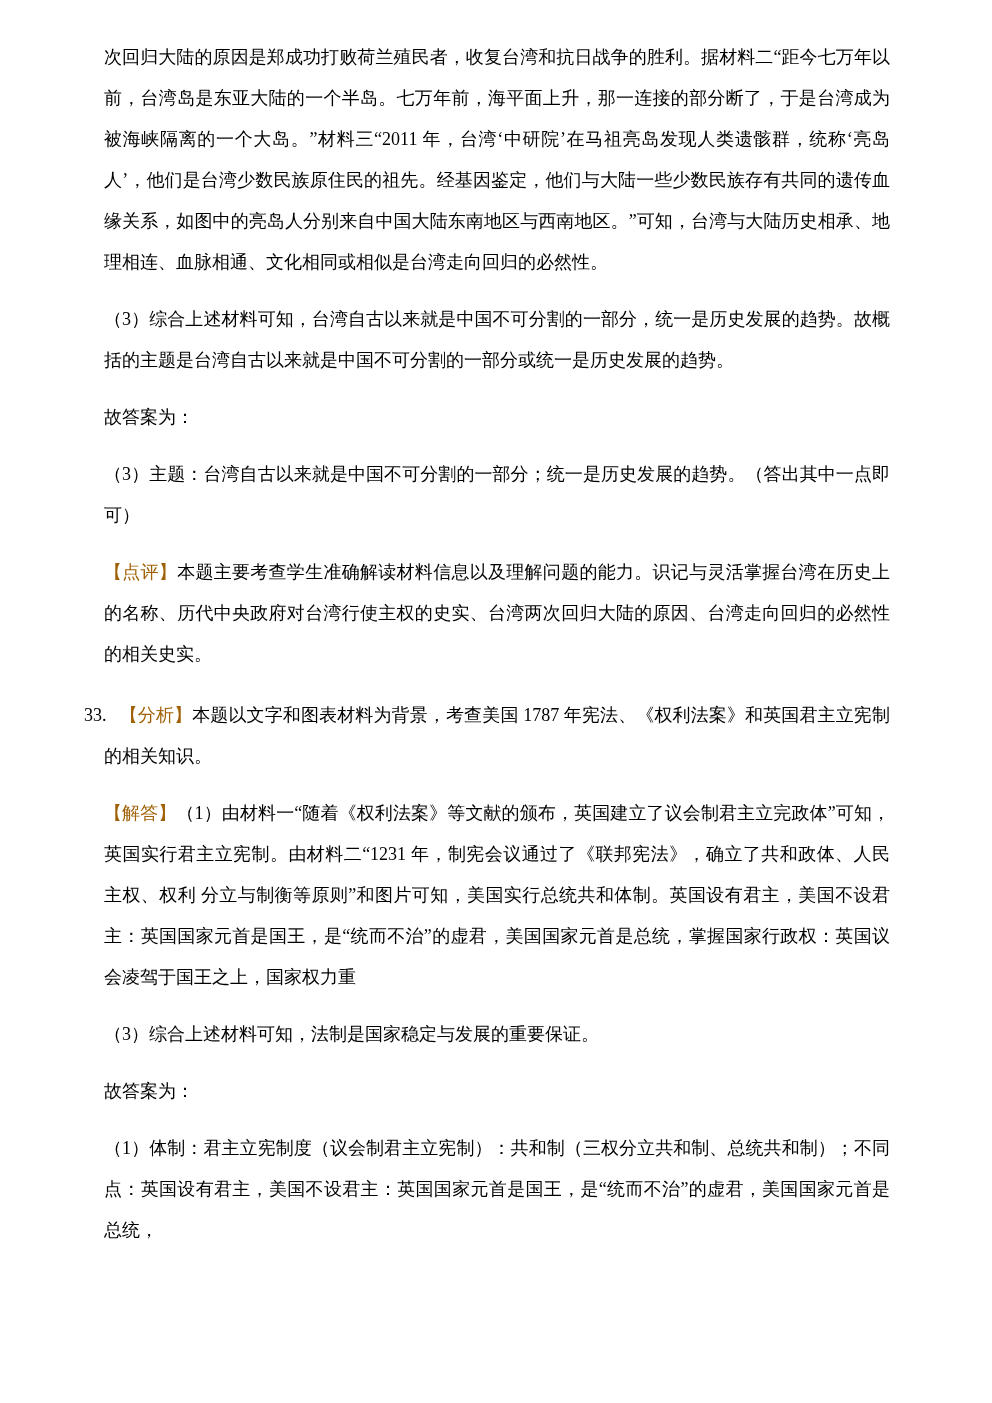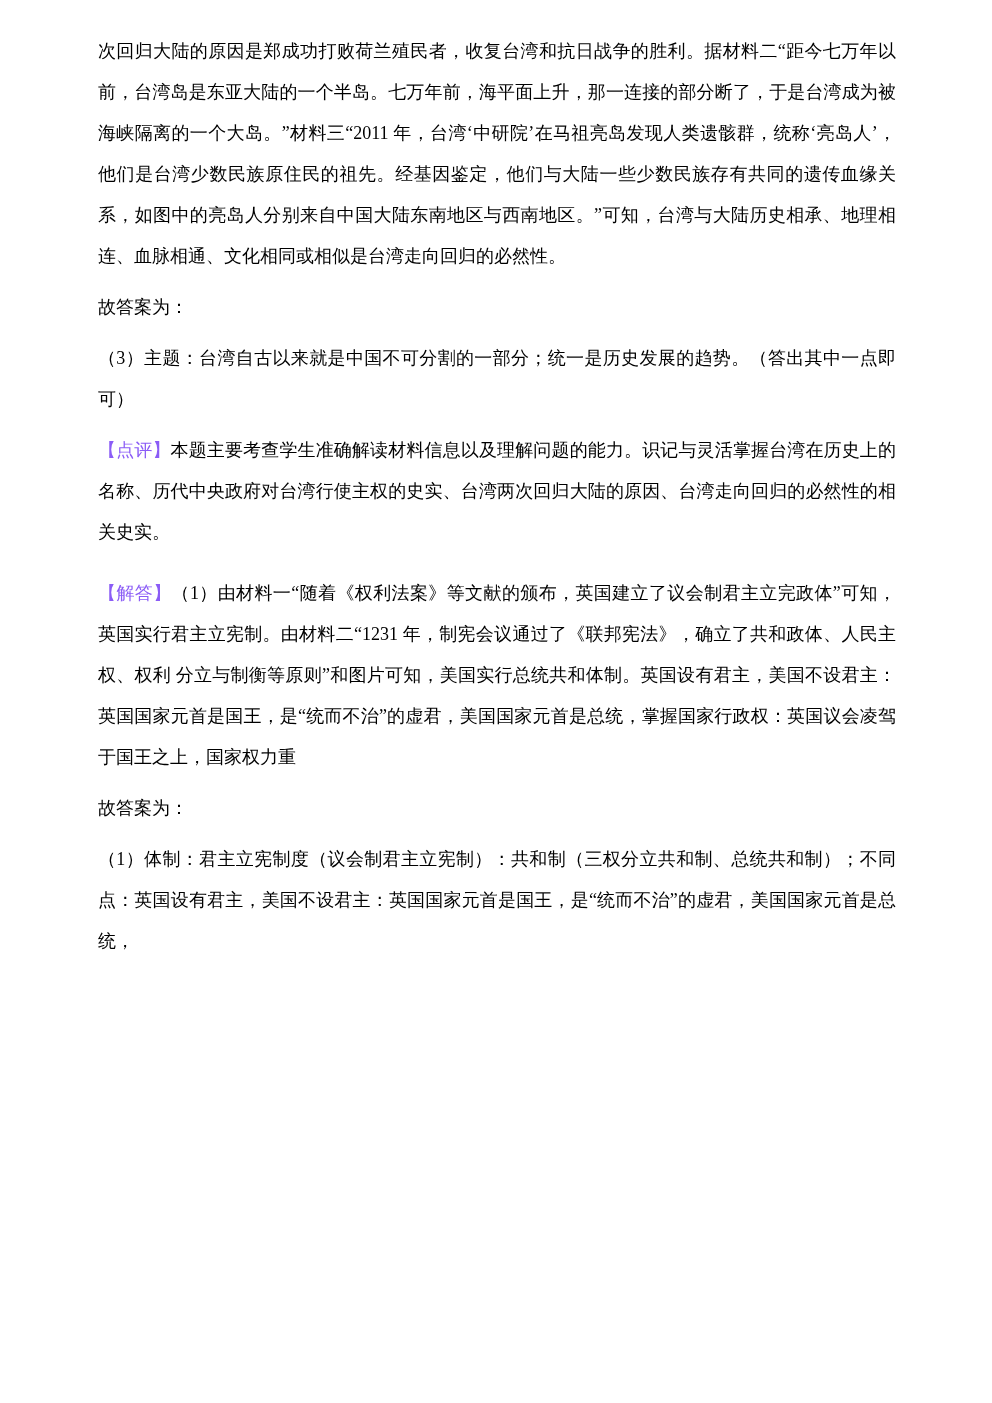--- a/index.html
+++ b/index.html
@@ -15,48 +15,51 @@
     margin: 0 auto;
     background: #ffffff;
     padding: 21px 86px 30px 88px;
     font-family: "Liberation Serif", "DejaVu Serif", serif;
     font-size: 18px;
     line-height: 41px;
     color: #000000;
     overflow: hidden;
   }
   .para {
-    margin: 10px;
+    margin: 16px;
     text-align: justify;
     text-justify: inter-character;
   }
   .label {
-    color: #8b5cf6;
+    color: #a16207;
   }
   .section-33 {
     margin-top: 20px;
   }
   .hang-first {
     text-indent: -20px;
   }
   .qnum {
     margin-right: 13px;
   }
 </style>
 </head>
 <body>
 
 <div class="page">
 
   <section>
     <p class="para">次回归大陆的原因是郑成功打败荷兰殖民者，收复台湾和抗日战争的胜利。据材料二“距今七万年以前，台湾岛是东亚大陆的一个半岛。七万年前，海平面上升，那一连接的部分断了，于是台湾成为被海峡隔离的一个大岛。”材料三“2011 年，台湾‘中研院’在马祖亮岛发现人类遗骸群，统称‘亮岛人’，他们是台湾少数民族原住民的祖先。经基因鉴定，他们与大陆一些少数民族存有共同的遗传血缘关系，如图中的亮岛人分别来自中国大陆东南地区与西南地区。”可知，台湾与大陆历史相承、地理相连、血脉相通、文化相同或相似是台湾走向回归的必然性。</p>
+    <p class="para">（3）综合上述材料可知，台湾自古以来就是中国不可分割的一部分，统一是历史发展的趋势。故概括的主题是台湾自古以来就是中国不可分割的一部分或统一是历史发展的趋势。</p>
     <p class="para">故答案为：</p>
     <p class="para">（3）主题：台湾自古以来就是中国不可分割的一部分；统一是历史发展的趋势。（答出其中一点即可）</p>
     <p class="para"><span class="label">【点评】</span><span>本题主要考查学生准确解读材料信息以及理解问题的能力。识记与灵活掌握台湾在历史上的名称、历代中央政府对台湾行使主权的史实、台湾两次回归大陆的原因、台湾走向回归的必然性的相关史实。</span></p>
   </section>
 
   <section class="section-33">
+    <p class="para hang-first"><span class="qnum">33.</span><span class="label">【分析】</span><span>本题以文字和图表材料为背景，考查美国 1787 年宪法、《权利法案》和英国君主立宪制的相关知识。</span></p>
     <p class="para"><span class="label">【解答】</span><span>（1）由材料一“随着《权利法案》等文献的颁布，英国建立了议会制君主立完政体”可知，英国实行君主立宪制。由材料二“1231 年，制宪会议通过了《联邦宪法》，确立了共和政体、人民主权、权利 分立与制衡等原则”和图片可知，美国实行总统共和体制。英国设有君主，美国不设君主：英国国家元首是国王，是“统而不治”的虚君，美国国家元首是总统，掌握国家行政权：英国议会凌驾于国王之上，国家权力重</span><br></p>
+    <p class="para">（3）综合上述材料可知，法制是国家稳定与发展的重要保证。</p>
     <p class="para">故答案为：</p>
     <p class="para">（1）体制：君主立宪制度（议会制君主立宪制）：共和制（三权分立共和制、总统共和制）；不同点：英国设有君主，美国不设君主：英国国家元首是国王，是“统而不治”的虚君，美国国家元首是总统，</p>
   </section>
 
 </div>
 
 </body></html>

